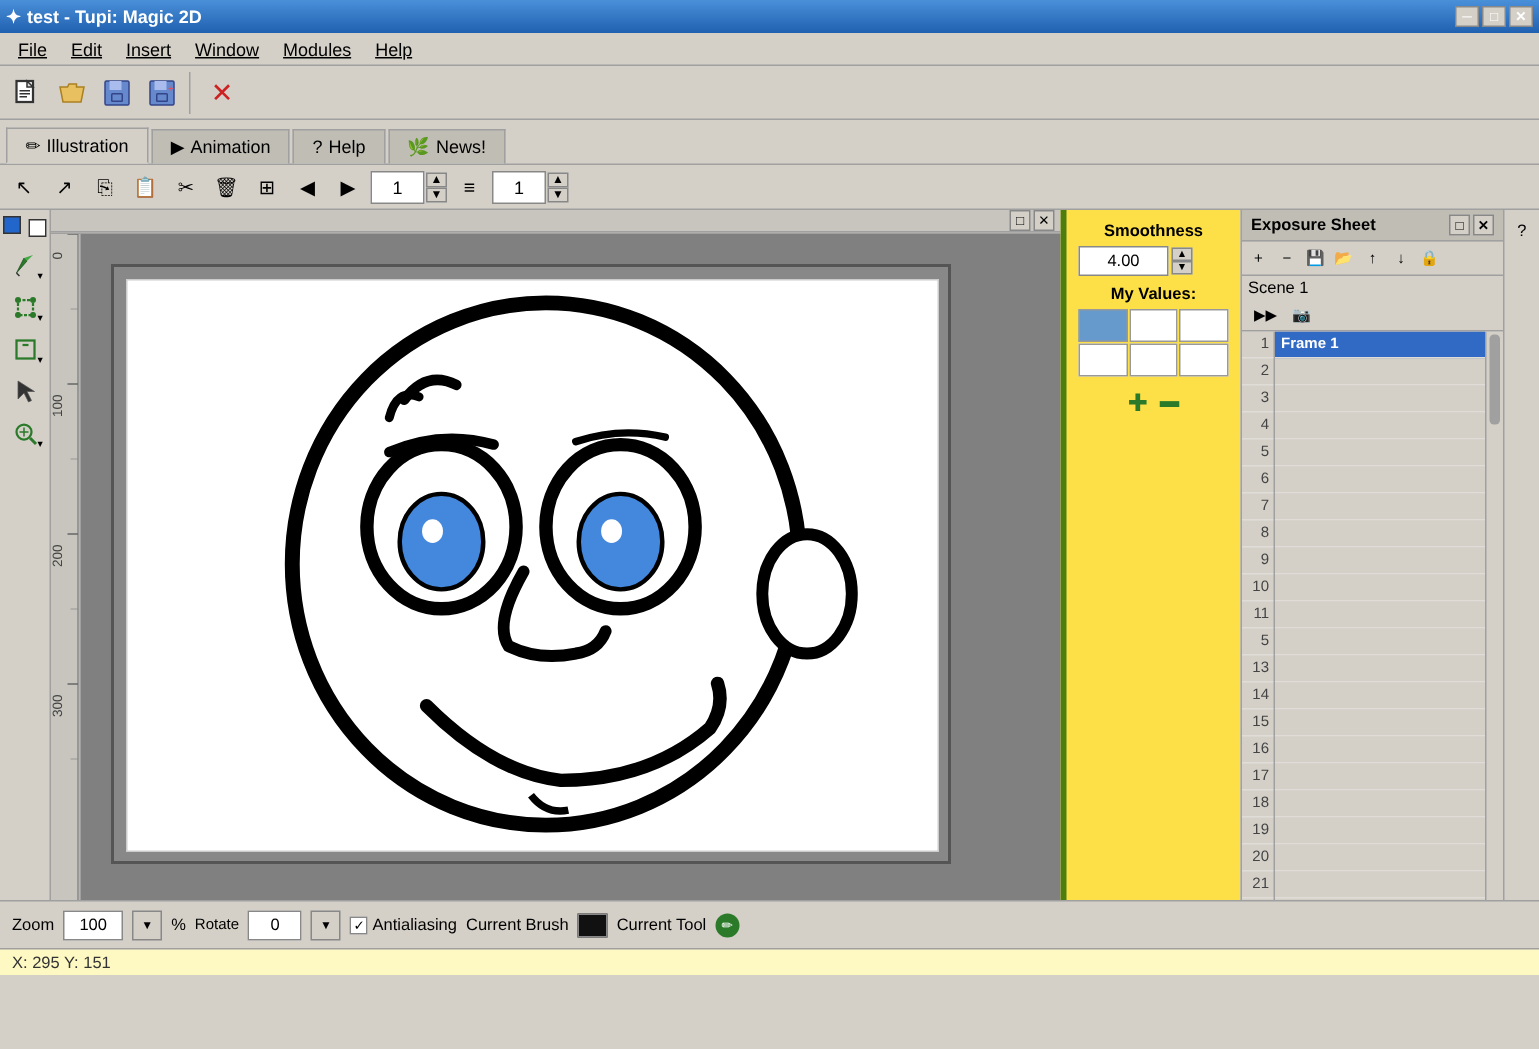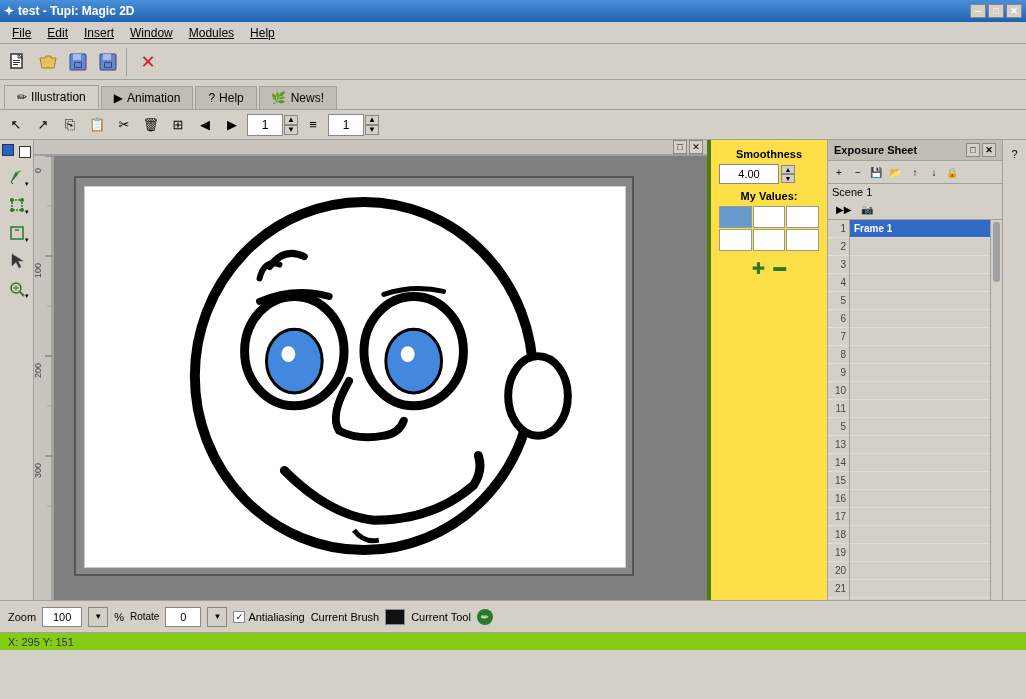--- a/index.html
+++ b/index.html
@@ -306,21 +306,21 @@
     .rotate-dropdown { width: 20px; height: 20px; background: #d4d0c8; border: 1px solid #888; cursor: pointer; display:flex;align-items:center;justify-content:center; font-size:8px; }
     .aa-check { display:flex;align-items:center;gap:3px; cursor:pointer; }
     .aa-checkbox { width:12px; height:12px; border:1px solid #888; background:white; display:flex;align-items:center;justify-content:center; font-size:9px; }
     .brush-label { font-size: 11px; }
     .brush-preview { width: 20px; height: 16px; background: #111; border: 1px solid #888; }
     .tool-label { font-size: 11px; }
     .tool-icon { width: 16px; height: 16px; background: #2a7a2a; border-radius: 50%; display:flex;align-items:center;justify-content:center; font-size:9px; color:white; }
 
     #statusbar {
       height: 18px;
-      background: #84cc16;
+      background: #fef9c3;
       border-top: 1px solid #a0a0a0;
       display: flex;
       align-items: center;
       padding: 0 8px;
       font-size: 11px;
       color: #333;
     }
 
     
     #far-right {

